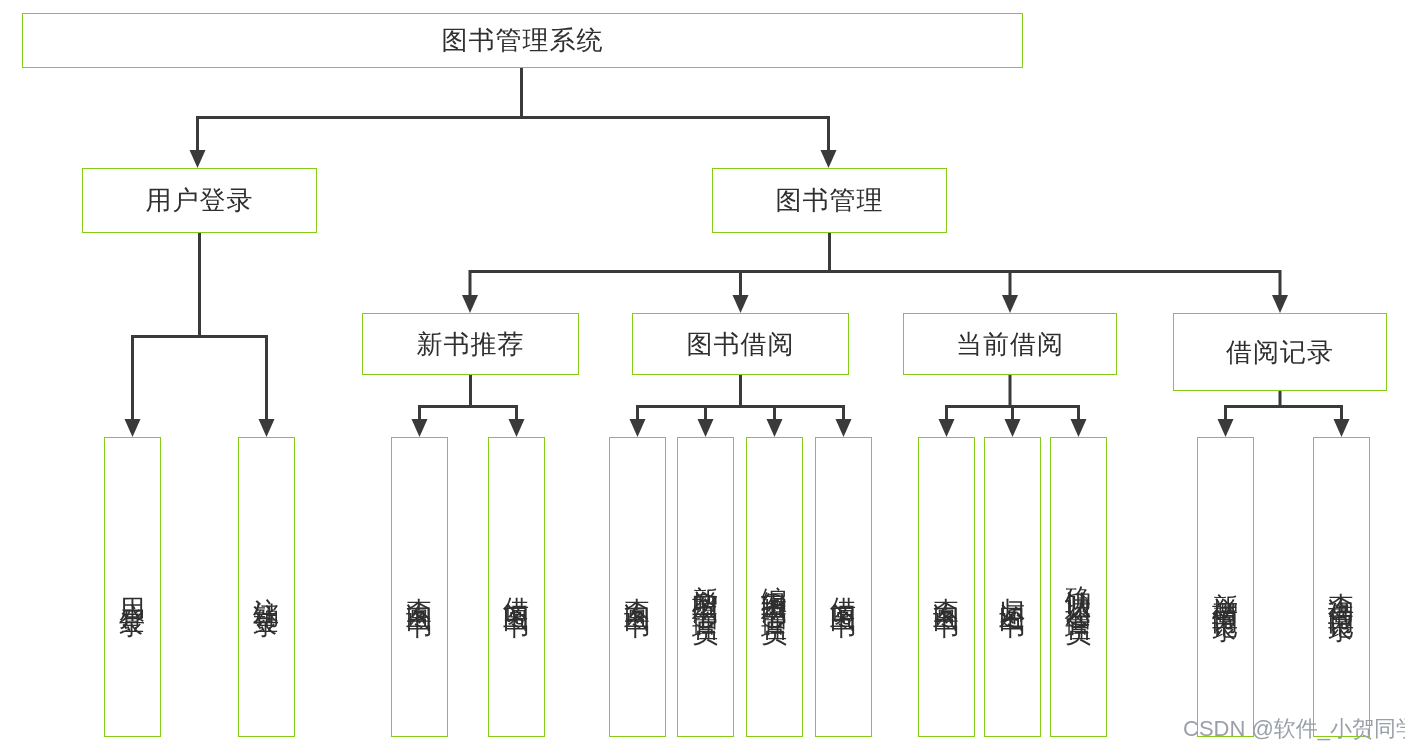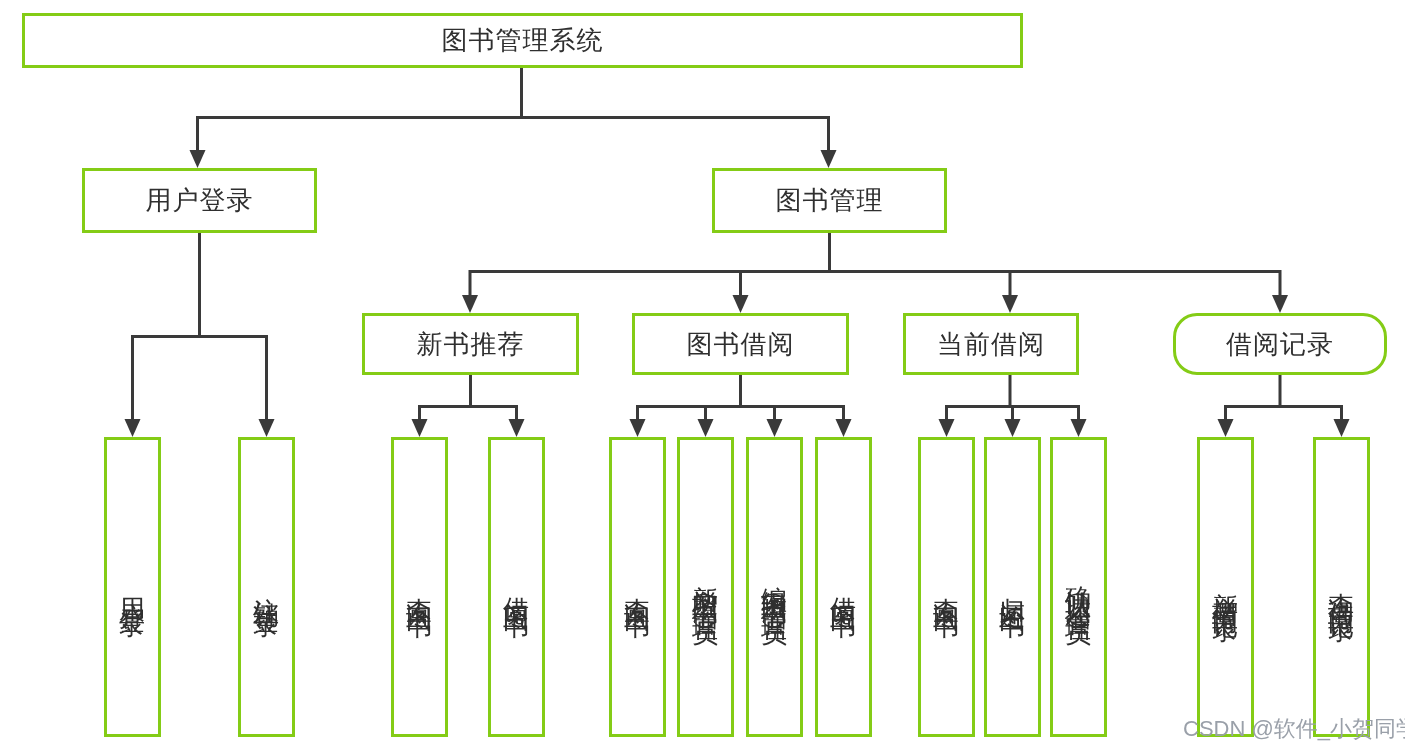--- a/index.html
+++ b/index.html
@@ -6,21 +6,21 @@
   #stage{
     position:relative;
     width:1405px;height:747px;
     background:#ffffff;
     font-family:"Liberation Sans","DejaVu Sans",sans-serif;
     overflow:hidden;
   }
   .node{
     position:absolute;
     box-sizing:border-box;
-    border:3px solid #84cc16;
+    border:1px solid #84cc16;
     background:#ffffff;
     display:flex;
     align-items:center;
     justify-content:center;
     color:#2f2f2f;
     font-size:26px;
     letter-spacing:1px;
     z-index:2;
   }
   .leaf{
@@ -116,24 +116,24 @@
   <div class="node" style="left:362px;top:313px;width:217px;height:62px;">
     <span>新书推荐</span>
   </div>
 
   <div class="node" style="left:712px;top:168px;width:235px;height:65px;">
     <span>图书管理</span>
   </div>
   <div class="node" style="left:632px;top:313px;width:217px;height:62px;">
     <span>图书借阅</span>
   </div>
-  <div class="node" style="left:903px;top:313px;width:176px;height:62px;">
+  <div class="node" style="left:903px;top:313px;width:214px;height:62px;">
     <span>当前借阅</span>
   </div>
-  <div class="node" style="left:1173px;top:313px;width:214px;height:62px;border-radius:24px;">
+  <div class="node" style="left:1173px;top:313px;width:214px;height:78px;">
     <span>借阅记录</span>
   </div>
 
   <div class="node leaf" style="left:104px;top:437px;width:57px;height:300px;">
     <span>用户登录</span>
   </div>
   <div class="node leaf" style="left:238px;top:437px;width:57px;height:300px;">
     <span>注销登录</span>
   </div>
 

